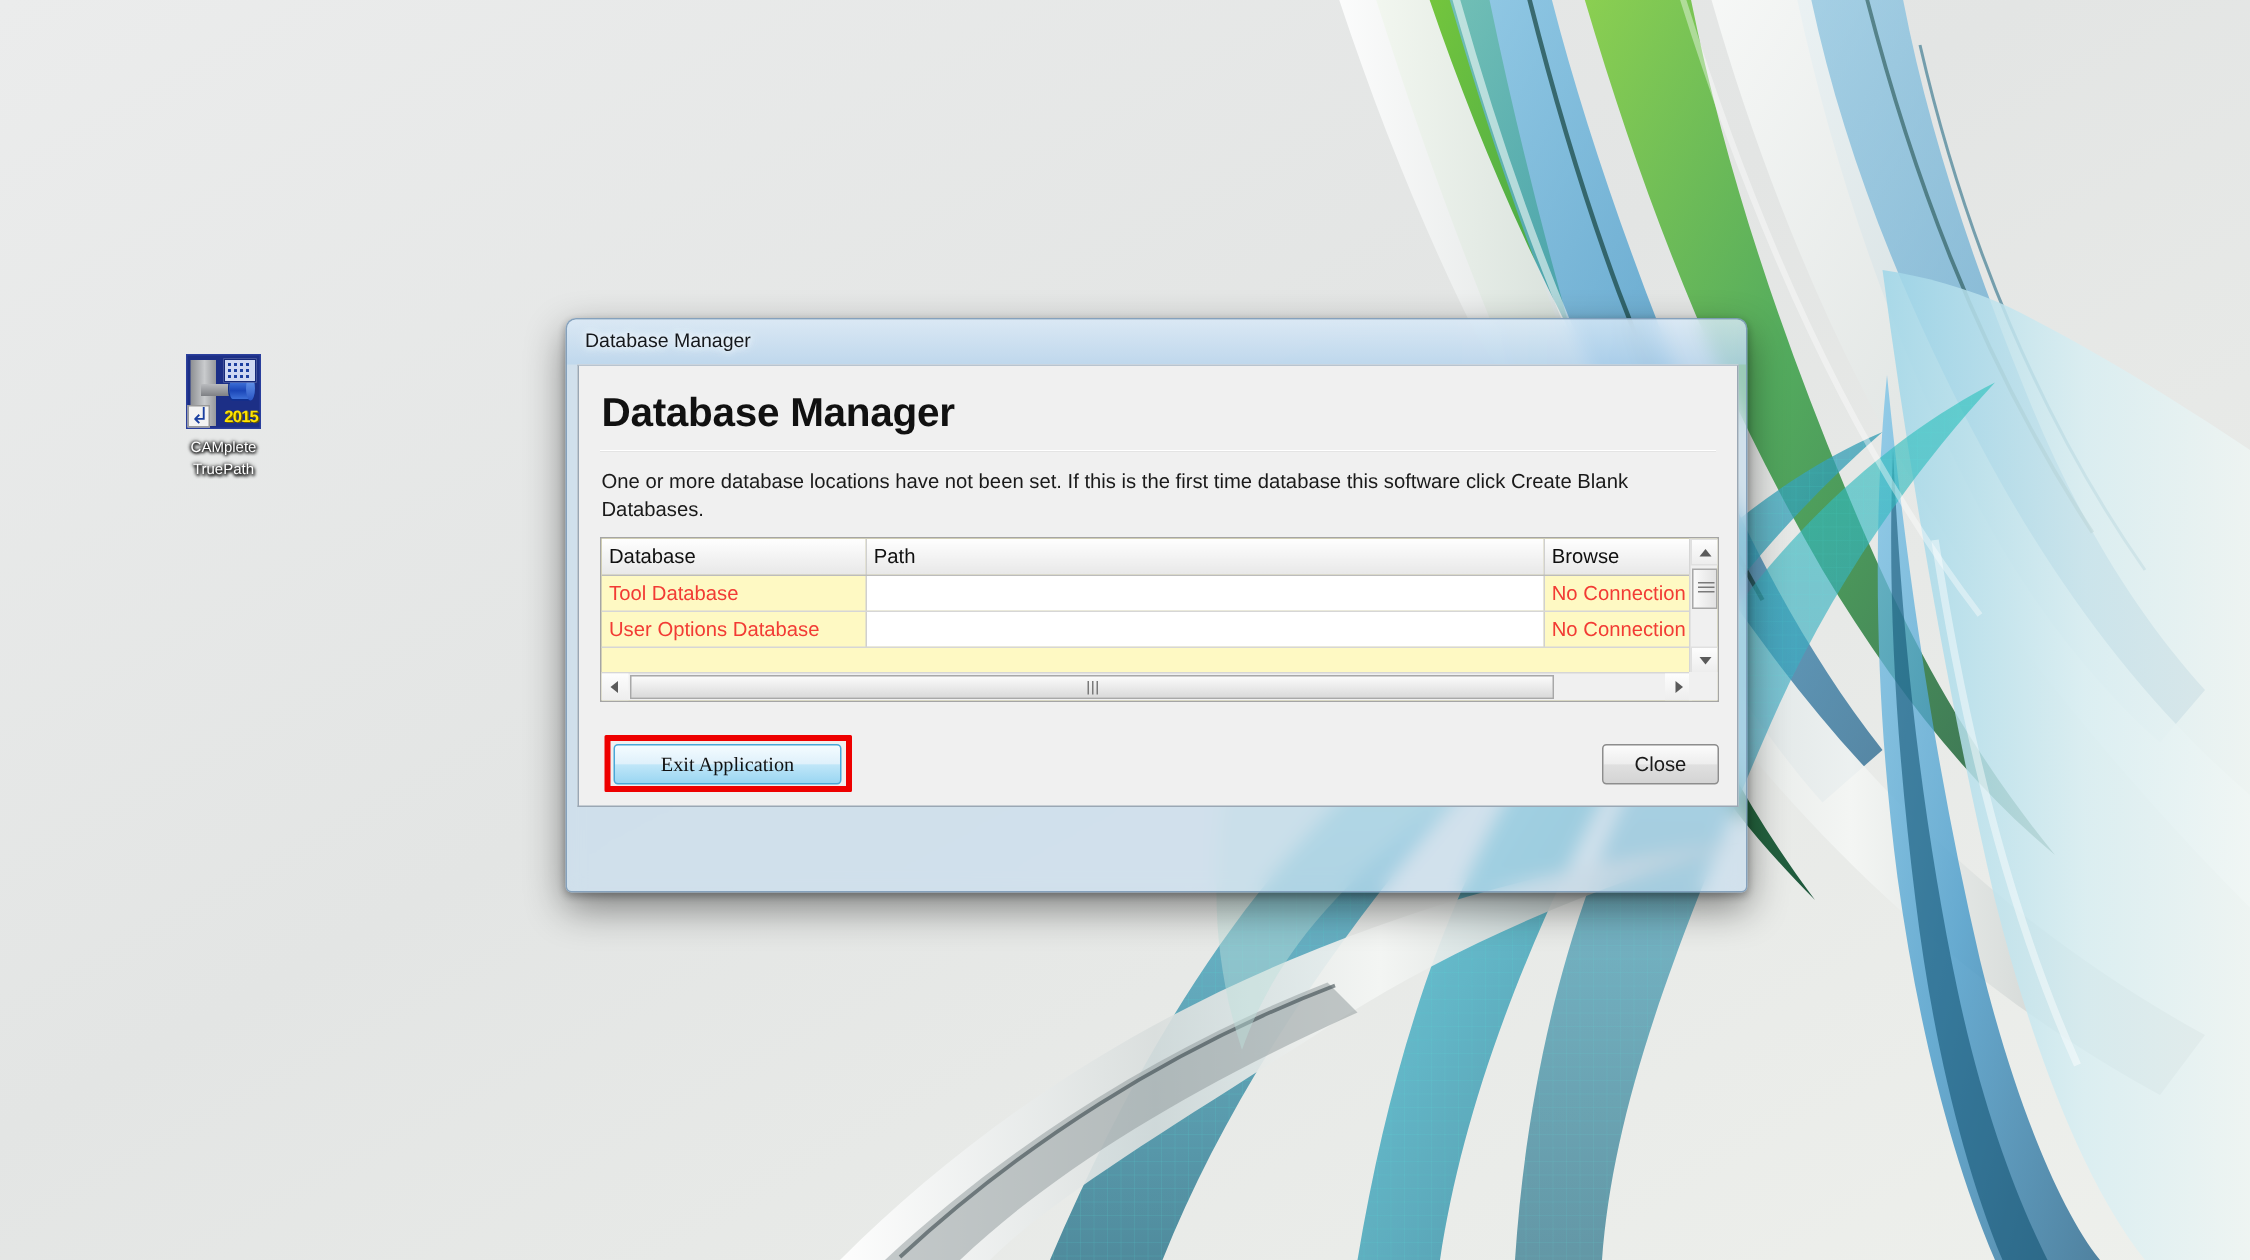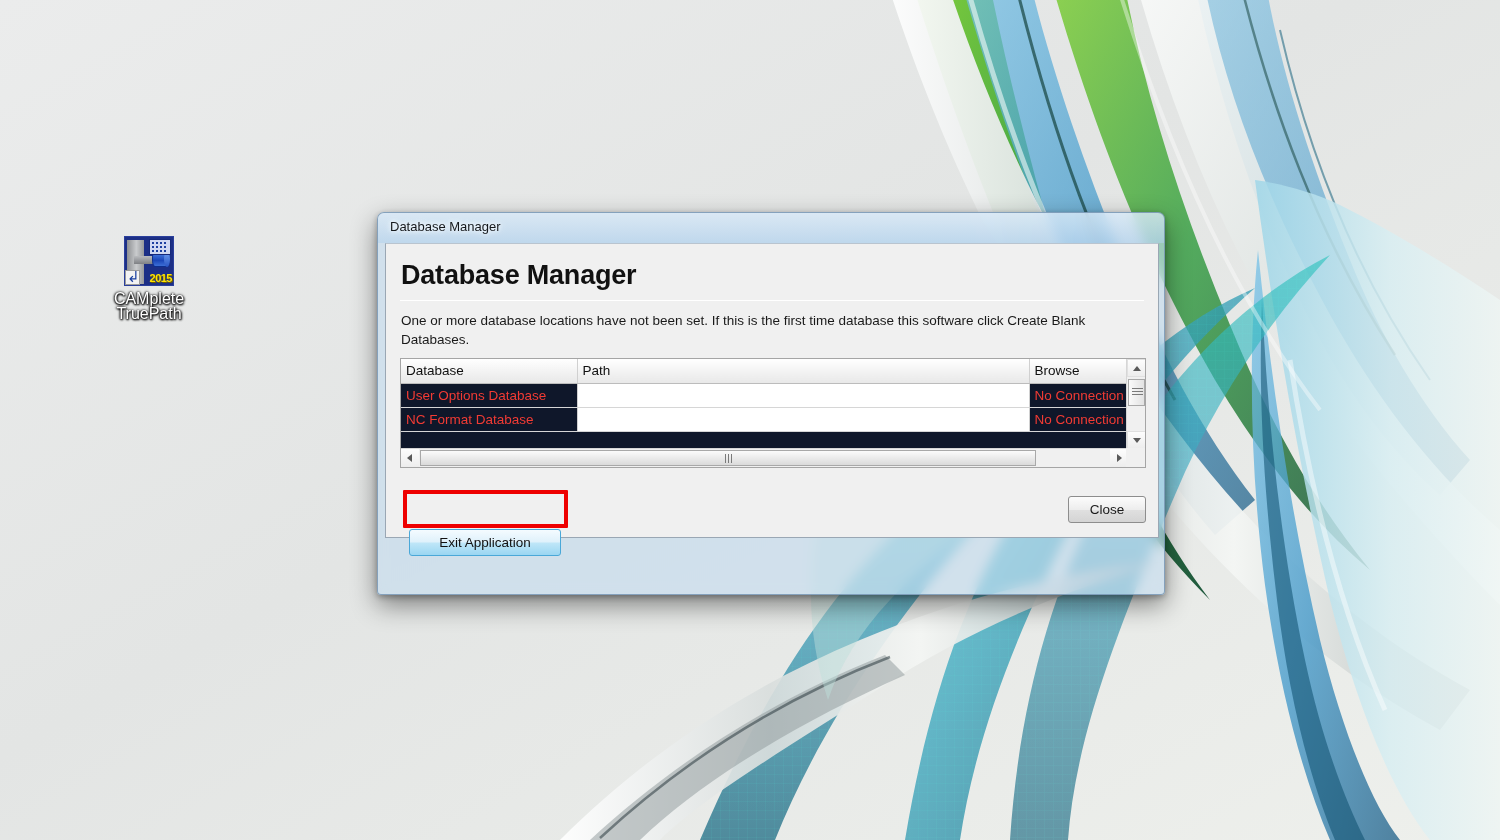--- a/index.html
+++ b/index.html
@@ -86,21 +86,21 @@
     border: 1px solid #9a9a9a;
   }
   .ia-shortcut:before {
     content: "↰";
     position: absolute; left: 1px; top: -4px;
     font-size: 15px; color: #1a3fa0;
     transform: scaleX(-1) rotate(180deg);
   }
   #icon-label {
     margin-top: 5px;
-    font-size: 16px;
+    font-size: 10px;
     line-height: 15px;
     color: #ffffff;
     text-shadow:
       0 0 3px rgba(0,0,0,.85), 1px 1px 2px rgba(0,0,0,.9),
       -1px 0 2px rgba(0,0,0,.6), 0 1px 2px rgba(0,0,0,.8);
   }
 
   
   #window {
     position: absolute;
@@ -156,21 +156,21 @@
     line-height: 19px;
     margin: 0 0 9px 1px;
     max-width: 748px;
   }
 
   
   #table-wrap {
     position: relative;
     width: 746px; height: 110px;
     border: 1px solid #a5a5a5;
-    background: #0f172a;
+    background: #fef9c3;
     overflow: hidden;
   }
   table.grid { border-collapse: collapse; width: 726px; table-layout: fixed; }
   table.grid th, table.grid td {
     height: 24px;
     padding: 0 5px;
     font-size: 13.5px;
     font-weight: normal;
     text-align: left;
     border-right: 1px solid #d0d0d0;
@@ -291,22 +291,21 @@
     width: 746px; height: 27px;
   }
   .aero-btn {
     height: 27px;
     font-size: 13.5px;
     color: #111111;
     background: linear-gradient(180deg,#f4fbff 0%,#dff1fb 48%,#bfe6f8 52%,#9ad6f2 100%);
     border: 1px solid #4aa8d8;
     border-radius: 3px;
     cursor: pointer;
-    font-family: Liberation Sans, sans-serif;
-    margin-top: 33px;
+    font-family: Liberation Serif, serif;
   }
   #exit-btn {
     position: absolute; left: 9px; top: 0;
     width: 152px;
   }
   #create-btn {
     position: absolute; left: 170px; top: 0;
     width: 202px;
   }
   #close-btn {
@@ -479,26 +478,26 @@
           <table class="grid">
             <thead>
               <tr>
                 <th class="col-db">Database</th>
                 <th class="col-path">Path</th>
                 <th class="col-stat">Browse</th>
               </tr>
             </thead>
             <tbody>
               <tr>
-                <td class="cell-db">User Options Database</td>
+                <td class="cell-db">Tool Database</td>
                 <td class="cell-path"></td>
                 <td class="cell-stat">No Connection</td>
               </tr>
               <tr>
-                <td class="cell-db">NC Format Database</td>
+                <td class="cell-db">User Options Database</td>
                 <td class="cell-path"></td>
                 <td class="cell-stat">No Connection</td>
               </tr>
             </tbody>
           </table>
 
           <div id="vscroll">
             <div class="sb-btn sb-arrow-up"></div>
             <div id="vthumb">
                 <i></i>

